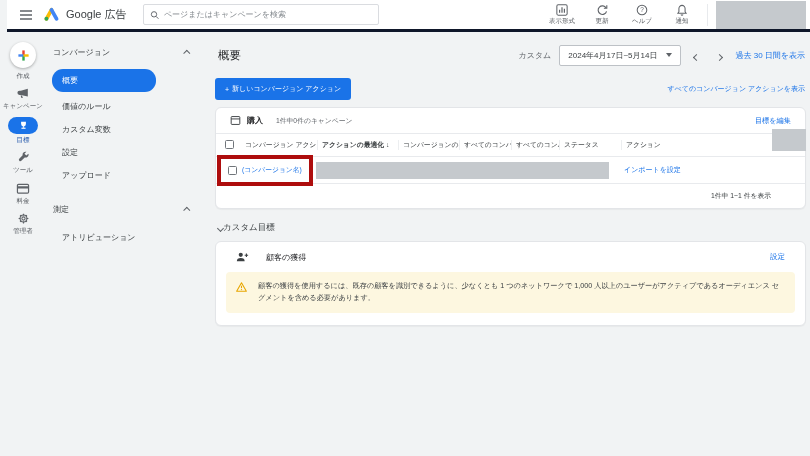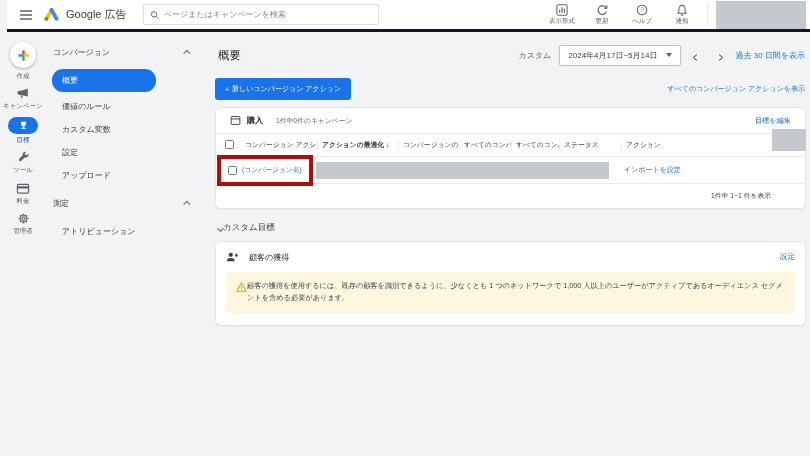--- a/index.html
+++ b/index.html
@@ -28,21 +28,21 @@
   .create-circle { width: 26px; height: 26px; border-radius: 50%; background: #fff; box-shadow: 0 1px 3px rgba(0,0,0,.3); display: flex; align-items: center; justify-content: center; margin-bottom: 2px; }
   .rail-pill { width: 30px; height: 17px; border-radius: 9px; display: flex; align-items: center; justify-content: center; }
   .rail-pill.selected { background: #1a73e8; }
   .rail-item.selected .rail-label { color: #174ea6; }
 
   
   .sidenav { width: 159px; padding-top: 12px; flex-shrink: 0; }
   .section-head { display: flex; align-items: center; justify-content: space-between; padding: 3px 15px 11px 7px; font-size: 8px; color: #3c4043; cursor: pointer; }
   .nav-item { font-size: 8px; color: #3c4043; padding: 6px 6px 6px 16px; cursor: pointer; white-space: nowrap; }
   .nav-item.selected { background: #1a73e8; color: #fff; border-radius: 11px; margin: 0 49px 3px 6px; padding: 6px 0 6px 10px; }
-  .section-head.second { margin-top: 8px; }
+  .section-head.second { margin-top: 14px; }
 
   
   .main { flex: 1; min-width: 0; position: relative; }
   .main-hd { display: flex; align-items: center; padding: 11px 5px 2px 13px; }
   .page-title { font-size: 11.5px; color: #202124; }
   .hd-right { margin-left: auto; display: flex; align-items: center; gap: 8px; }
   .custom-label { font-size: 8px; color: #5f6368; }
   .date-box { display: flex; align-items: center; gap: 9px; border: 1px solid #bdc1c6; background: #fff; border-radius: 2px; padding: 4px 8px; font-size: 8px; color: #3c4043; cursor: pointer; }
   .chev-btn { padding: 3px 5px; cursor: pointer; }
   .quick-link { font-size: 8px; color: #1a73e8; cursor: pointer; white-space: nowrap; }
@@ -85,24 +85,24 @@
   .trow { display: flex; align-items: center; position: relative; border-bottom: 1px solid #e8eaed; height: 27px; padding-left: 9px; }
   .red-box { display: flex; align-items: center; gap: 5px; border: 4px solid #ae0d0d; width: 96px; height: 31px; margin-left: -8px; padding-left: 7px; position: relative; z-index: 2; }
   .row-name { font-size: 6.8px; color: #1a73e8; white-space: nowrap; cursor: pointer; }
   .row-redact { position: absolute; left: 100px; top: 5px; width: 293px; height: 17px; background: #c5c9cd; }
   .import-link { position: absolute; left: 408px; font-size: 7px; color: #1a73e8; cursor: pointer; }
   .tfoot { display: flex; justify-content: flex-end; padding: 7px 34px 7px 0; font-size: 6.8px; color: #3c4043; }
   .redact-corner { position: absolute; top: 21px; right: -1px; width: 34px; height: 22px; background: #c5c9cd; z-index: 3; }
 
   .custom-goals { display: flex; align-items: center; gap: 0; margin: 13px 0 7px 13px; font-size: 8.5px; color: #3c4043; cursor: pointer; }
 
-  .acq-hd { display: flex; align-items: center; gap: 10px; padding: 9px 10px 8px; }
+  .acq-hd { display: flex; align-items: center; gap: 17px; padding: 9px 20px 8px; }
   .acq-title { font-size: 8px; color: #202124; }
   .settings-link { margin-left: auto; font-size: 7.5px; color: #1a73e8; cursor: pointer; }
-  .warning { margin: 1px 10px 12px; background: #fdf7e0; border-radius: 4px; padding: 8px 10px 9px; display: flex; gap: 0; align-items: flex-start; font-size: 7.2px; color: #3c4043; line-height: 1.7; }
+  .warning { margin: 1px 10px 12px; background: #fdf7e0; border-radius: 4px; padding: 8px 10px 9px; display: flex; gap: 11px; align-items: flex-start; font-size: 7.2px; color: #3c4043; line-height: 1.7; }
   .warning svg { flex-shrink: 0; margin-top: 2px; }
 
   svg { display: block; }
 </style>
 </head>
 <body>
 
 <div class="topbar">
   <div class="hamburger">
     <svg width="14" height="12" viewBox="0 0 14 12">

